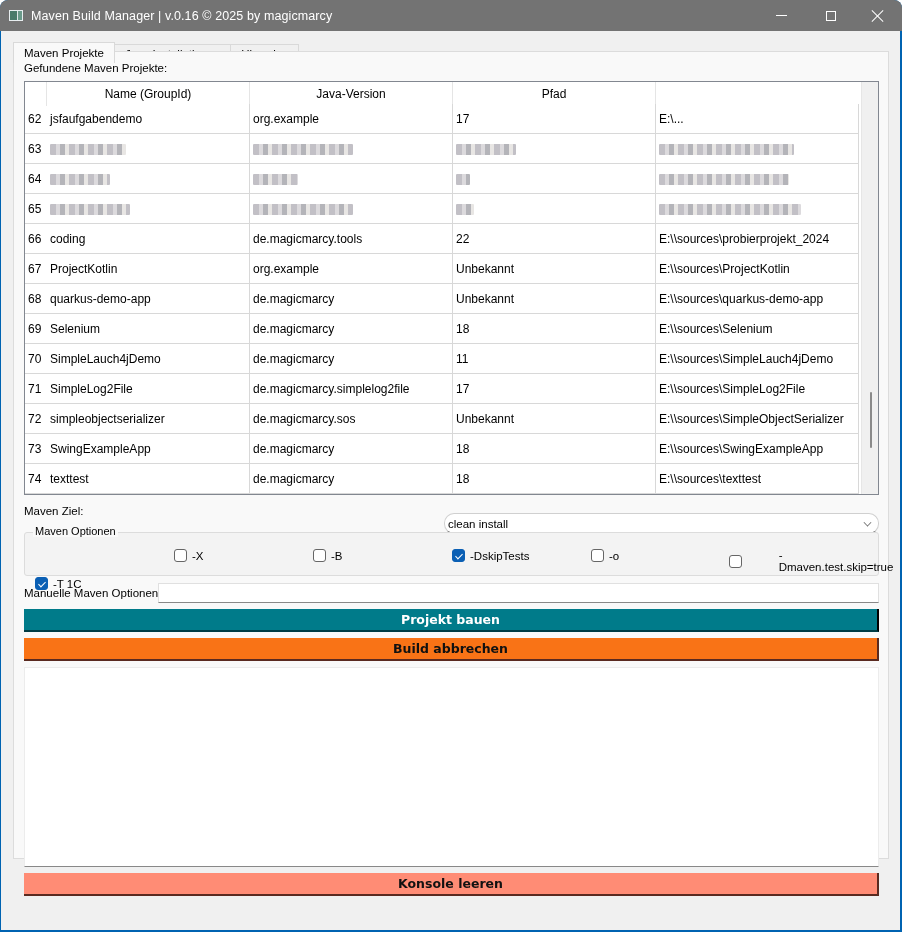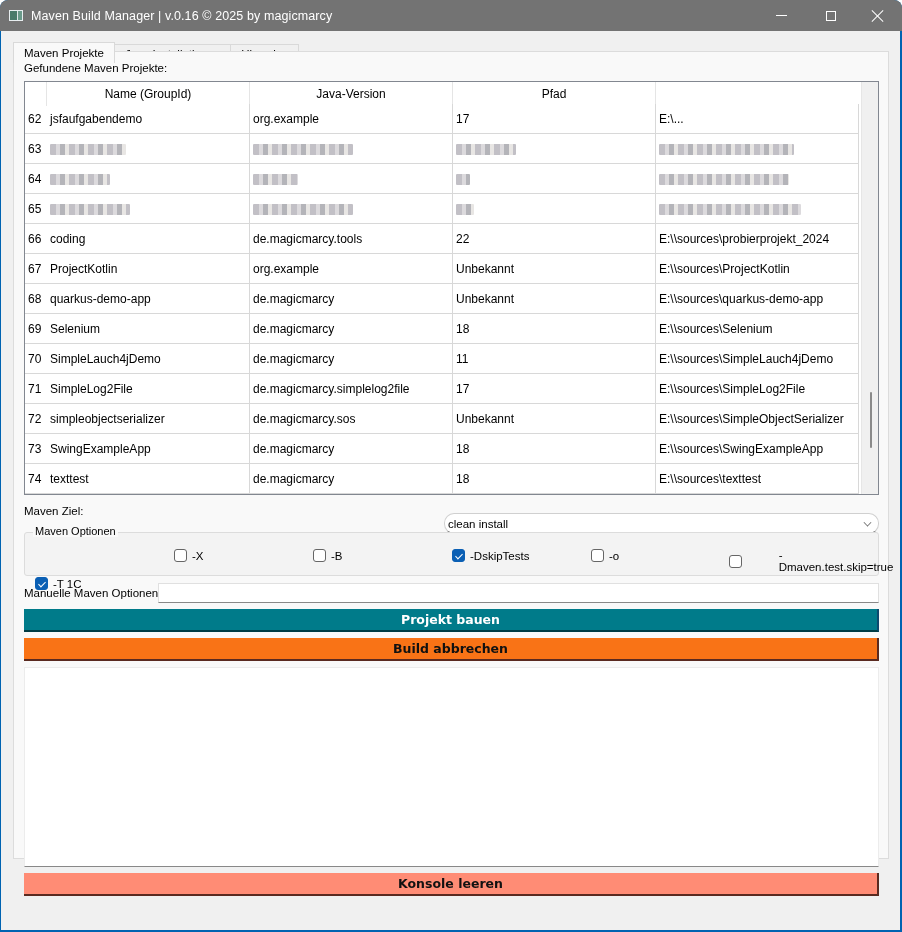--- a/index.html
+++ b/index.html
@@ -110,21 +110,21 @@
 
   .manual-input {
     position: absolute; left: 144px; top: 531px; width: 721px; height: 20px;
     background: #fff; border: 1px solid #e0e0e0; border-bottom: 1px solid #888;
   }
   .btn {
     position: absolute; left: 10px; width: 855px; height: 23px; display: flex;
     align-items: center; justify-content: center; font-weight: bold; font-size: 12.5px;
     font-family: "DejaVu Sans", sans-serif;
   }
-  .btn-build { top: 557px; background: #007b8a; color: #fff; border-bottom: 2px solid #003c44; border-right: 2px solid #0c4a6e; }
+  .btn-build { top: 557px; background: #007b8a; color: #fff; border-bottom: 2px solid #003c44; border-right: 2px solid #000000; }
   .btn-cancel { top: 586px; background: #f97316; color: #111; border-bottom: 2px solid #5a2a20; border-right: 2px solid #5a2a20; text-align: center; }
   .btn-clear { top: 821px; background: #ff8c75; color: #111; border-bottom: 2px solid #5a2a20; border-right: 2px solid #5a2a20; }
   .console {
     position: absolute; left: 10px; top: 615px; width: 855px; height: 200px;
     background: #fff; border: 1px solid #ececec; border-bottom: 1px solid #888;
   }
 </style>
 </head>
 <body>
 

